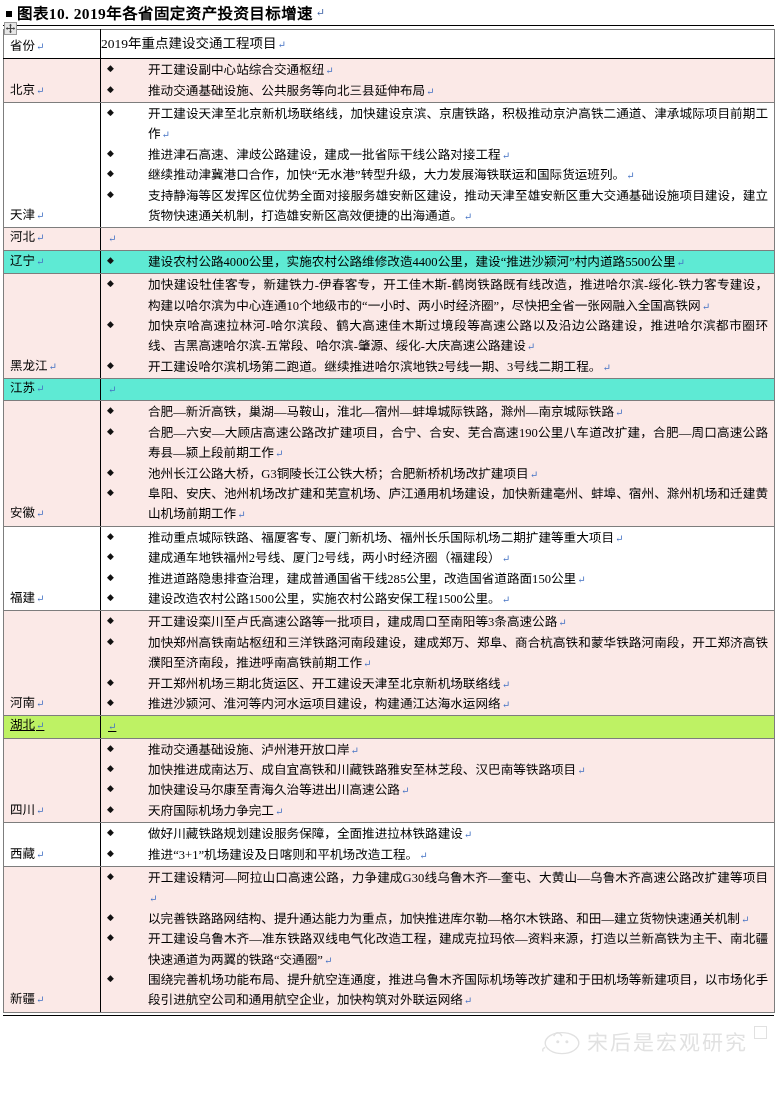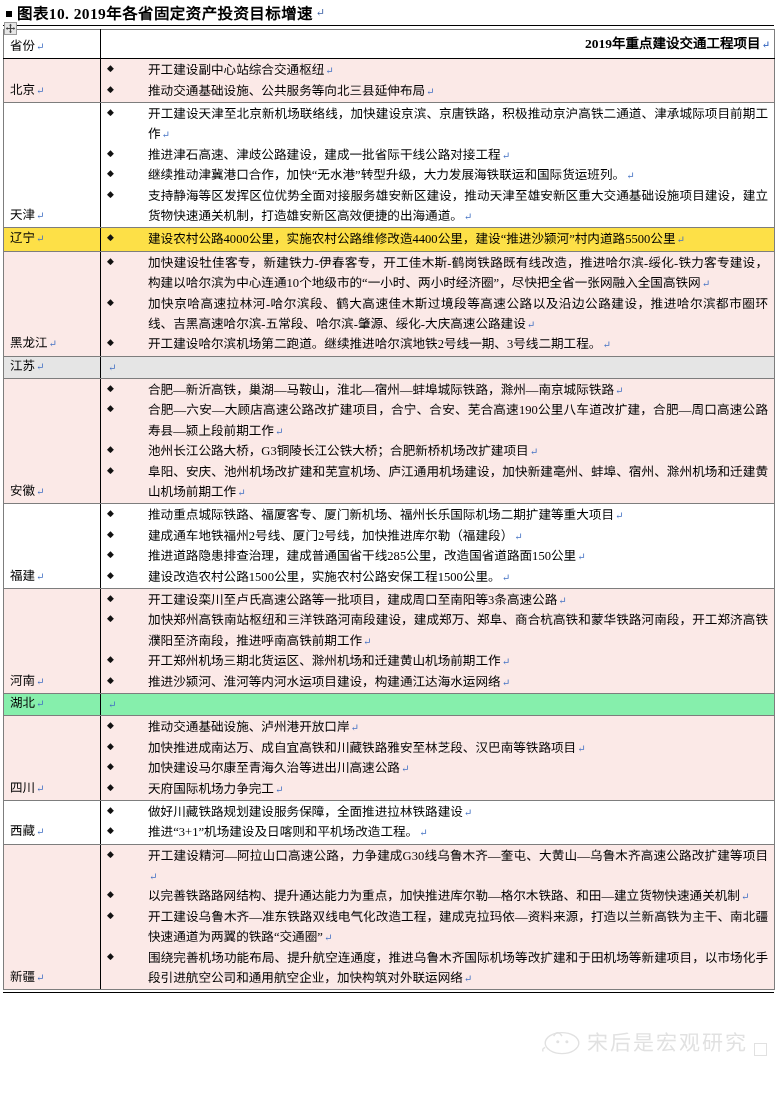--- a/index.html
+++ b/index.html
@@ -101,22 +101,22 @@
     padding: 0 0 2px 6px;
     line-height: 1.55;
     white-space: nowrap;
   }
   table.main td.body {
     padding: 1px 4px 1px 0;
     vertical-align: top;
   }
 
   .hdr-title {
-    text-align: right;
-    font-weight: bold;
+    text-align: left;
+    font-weight: normal;
     font-size: 13.5px;
     padding: 3px 0 3px 0;
     line-height: 1.5;
   }
   .hdr-prov {
     font-weight: normal;
   }
 
   .pil {
     font-size: 10px;
@@ -166,21 +166,21 @@
   }
 
   
   .watermark {
     position: absolute;
     right: 10px;
     bottom: 38px;
     opacity: 0.30;
     pointer-events: none;
     display: flex;
-    align-items: flex-end;
+    align-items: flex-start;
     gap: 4px;
     z-index: 4;
   }
   .wm-logo {
     width: 42px;
     height: 30px;
   }
   .wm-text {
     font-size: 21px;
     color: #9d9d9d;
@@ -239,39 +239,45 @@
             <td class="prov"><span>天津</span><span class="pil">↵</span></td>
             <td class="body">
               <ul class="bl">
                 <li><span class="bullet">◆</span><span>开工建设天津至北京新机场联络线，加快建设京滨、京唐铁路，积极推动京沪高铁二通道、津承城际项目前期工作</span><span class="pil">↵</span></li>
                 <li><span class="bullet">◆</span><span>推进津石高速、津歧公路建设，建成一批省际干线公路对接工程</span><span class="pil">↵</span></li>
                 <li><span class="bullet">◆</span><span>继续推动津冀港口合作，加快“无水港”转型升级，大力发展海铁联运和国际货运班列。</span><span class="pil">↵</span></li>
                 <li><span class="bullet">◆</span><span>支持静海等区发挥区位优势全面对接服务雄安新区建设，推动天津至雄安新区重大交通基础设施项目建设，建立货物快速通关机制，打造雄安新区高效便捷的出海通道。</span><span class="pil">↵</span></li>
               </ul>
             </td>
           </tr>
-          <tr style="background: #fde047;">
+          <tr style="background: rgb(251, 233, 231);">
+            <td class="prov"><span>河北</span><span class="pil">↵</span></td>
+            <td class="body">
+              <div class="empty-cell"><span class="pil">↵</span></div>
+            </td>
+          </tr>
+          <tr style="background: #5eead4;">
             <td class="prov"><span>辽宁</span><span class="pil">↵</span></td>
             <td class="body">
               <ul class="bl">
                 <li><span class="bullet">◆</span><span>建设农村公路4000公里，实施农村公路维修改造4400公里，建设“推进沙颍河”村内道路5500公里</span><span class="pil">↵</span></li>
               </ul>
             </td>
           </tr>
           <tr style="background: rgb(251, 233, 231);">
             <td class="prov"><span>黑龙江</span><span class="pil">↵</span></td>
             <td class="body">
               <ul class="bl">
                 <li><span class="bullet">◆</span><span>加快建设牡佳客专，新建铁力-伊春客专，开工佳木斯-鹤岗铁路既有线改造，推进哈尔滨-绥化-铁力客专建设，构建以哈尔滨为中心连通10个地级市的“一小时、两小时经济圈”，尽快把全省一张网融入全国高铁网</span><span class="pil">↵</span></li>
                 <li><span class="bullet">◆</span><span>加快京哈高速拉林河-哈尔滨段、鹤大高速佳木斯过境段等高速公路以及沿边公路建设，推进哈尔滨都市圈环线、吉黑高速哈尔滨-五常段、哈尔滨-肇源、绥化-大庆高速公路建设</span><span class="pil">↵</span></li>
                 <li><span class="bullet">◆</span><span>开工建设哈尔滨机场第二跑道。继续推进哈尔滨地铁2号线一期、3号线二期工程。</span><span class="pil">↵</span></li>
               </ul>
             </td>
           </tr>
-          <tr style="background: #e5e5e5;">
+          <tr style="background: #5eead4;">
             <td class="prov"><span>江苏</span><span class="pil">↵</span></td>
             <td class="body">
               <div class="empty-cell"><span class="pil">↵</span></div>
             </td>
           </tr>
           <tr style="background: rgb(251, 233, 231);">
             <td class="prov"><span>安徽</span><span class="pil">↵</span></td>
             <td class="body">
               <ul class="bl">
                 <li><span class="bullet">◆</span><span>合肥—新沂高铁，巢湖—马鞍山，淮北—宿州—蚌埠城际铁路，滁州—南京城际铁路</span><span class="pil">↵</span></li>
@@ -279,38 +285,38 @@
                 <li><span class="bullet">◆</span><span>池州长江公路大桥，G3铜陵长江公铁大桥；合肥新桥机场改扩建项目</span><span class="pil">↵</span></li>
                 <li><span class="bullet">◆</span><span>阜阳、安庆、池州机场改扩建和芜宣机场、庐江通用机场建设，加快新建亳州、蚌埠、宿州、滁州机场和迁建黄山机场前期工作</span><span class="pil">↵</span></li>
               </ul>
             </td>
           </tr>
           <tr style="background: rgb(255, 255, 255);">
             <td class="prov"><span>福建</span><span class="pil">↵</span></td>
             <td class="body">
               <ul class="bl">
                 <li><span class="bullet">◆</span><span>推动重点城际铁路、福厦客专、厦门新机场、福州长乐国际机场二期扩建等重大项目</span><span class="pil">↵</span></li>
-                <li><span class="bullet">◆</span><span>建成通车地铁福州2号线、厦门2号线，加快推进库尔勒（福建段）</span><span class="pil">↵</span></li>
+                <li><span class="bullet">◆</span><span>建成通车地铁福州2号线、厦门2号线，两小时经济圈（福建段）</span><span class="pil">↵</span></li>
                 <li><span class="bullet">◆</span><span>推进道路隐患排查治理，建成普通国省干线285公里，改造国省道路面150公里</span><span class="pil">↵</span></li>
                 <li><span class="bullet">◆</span><span>建设改造农村公路1500公里，实施农村公路安保工程1500公里。</span><span class="pil">↵</span></li>
               </ul>
             </td>
           </tr>
           <tr style="background: rgb(251, 233, 231);">
             <td class="prov"><span>河南</span><span class="pil">↵</span></td>
             <td class="body">
               <ul class="bl">
                 <li><span class="bullet">◆</span><span>开工建设栾川至卢氏高速公路等一批项目，建成周口至南阳等3条高速公路</span><span class="pil">↵</span></li>
                 <li><span class="bullet">◆</span><span>加快郑州高铁南站枢纽和三洋铁路河南段建设，建成郑万、郑阜、商合杭高铁和蒙华铁路河南段，开工郑济高铁濮阳至济南段，推进呼南高铁前期工作</span><span class="pil">↵</span></li>
-                <li><span class="bullet">◆</span><span>开工郑州机场三期北货运区、滁州机场和迁建黄山机场前期工作</span><span class="pil">↵</span></li>
+                <li><span class="bullet">◆</span><span>开工郑州机场三期北货运区、开工建设天津至北京新机场联络线</span><span class="pil">↵</span></li>
                 <li><span class="bullet">◆</span><span>推进沙颍河、淮河等内河水运项目建设，构建通江达海水运网络</span><span class="pil">↵</span></li>
               </ul>
             </td>
           </tr>
-          <tr style="background: #86efac;">
+          <tr style="background: #bef264; text-decoration: underline;">
             <td class="prov"><span>湖北</span><span class="pil">↵</span></td>
             <td class="body">
               <div class="empty-cell"><span class="pil">↵</span></div>
             </td>
           </tr>
           <tr style="background: rgb(251, 233, 231);">
             <td class="prov"><span>四川</span><span class="pil">↵</span></td>
             <td class="body">
               <ul class="bl">
                 <li><span class="bullet">◆</span><span>推动交通基础设施、泸州港开放口岸</span><span class="pil">↵</span></li>

